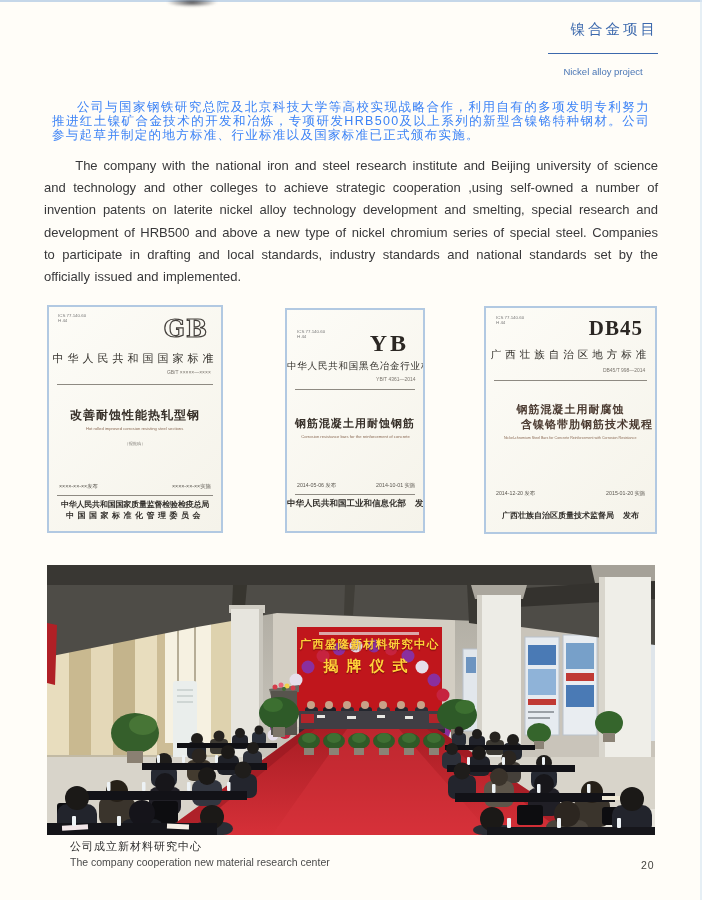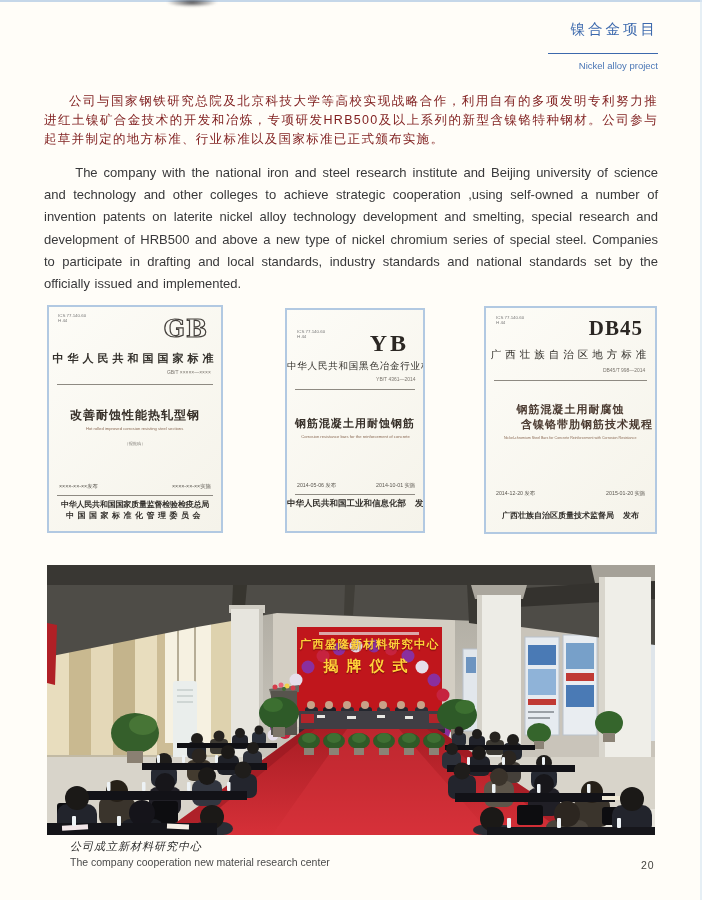--- a/index.html
+++ b/index.html
@@ -8,25 +8,25 @@
   .abs{position:absolute;}
   
   .top-line{left:0;top:0;width:702px;height:2px;background:#c5d7e9;}
   .right-line{right:0;top:0;width:2px;height:900px;background:#dce8f3;opacity:.7;}
   .top-smudge{left:166px;top:-2px;width:52px;height:9px;border-radius:50%;
     background:radial-gradient(ellipse at center,rgba(45,45,50,.85),rgba(45,45,50,0) 70%);filter:blur(1px);}
   
   .header{right:44px;top:20px;text-align:right;}
   .header .zh{display:inline-block;min-width:110px;color:#3c69ad;font-size:14.5px;
     letter-spacing:3px;padding-bottom:14px;border-bottom:1px solid #3c69ad;white-space:nowrap;}
-  .header .en{color:#4a76b5;font-size:9.5px;margin-top:6px;}
+  .header .en{color:#4a76b5;font-size:9.5px;margin-top:12px;text-align:center;}
   
   .body-text{left:44px;top:92px;width:614px;}
-  .p-zh{font-size:12.5px;line-height:19px;letter-spacing:1.3px;color:#7f1d1d;
-    text-align:justify;text-indent:2em;margin:0;}
+  .p-zh{font-size:12.5px;line-height:14px;letter-spacing:1.3px;color:#3b82f6;
+    text-align:justify;text-indent:2em;margin:8px;}
   .p-en{font-size:13px;line-height:22.2px;color:#38383a;text-align:justify;
     text-indent:2.4em;margin:13px 0 0 0;word-spacing:1px;}
   
   .cover{border:2px solid #b2c9e2;background:linear-gradient(135deg,#fdfcf7,#f5f3ea);
     box-sizing:border-box;overflow:hidden;}
   .cover *{position:absolute;}
   .cover1{left:47px;top:305px;width:176px;height:228px;}
   .cover2{left:285px;top:308px;width:140px;height:225px;}
   .cover3{left:484px;top:306px;width:173px;height:228px;}
   .code{color:#777;font-size:8px;line-height:8px;transform:scale(.55);transform-origin:0 0;white-space:nowrap;}
@@ -48,21 +48,21 @@
   .logo-serif{font-family:"Liberation Serif","DejaVu Serif",serif;font-weight:bold;color:#2b2723;}
   
   .photo{left:47px;top:565px;width:608px;height:270px;background:#737373;overflow:hidden;}
   .photo svg{position:absolute;left:0;top:0;}
   .banner-text{position:absolute;left:250px;top:72px;width:145px;text-align:center;
     color:#ffd23a;text-shadow:0 1px 1px rgba(80,0,0,.65);}
   .banner-text .l1{font-size:11.5px;font-weight:bold;letter-spacing:1.2px;white-space:nowrap;}
   .banner-text .l2{font-size:15px;font-weight:bold;letter-spacing:8px;margin-top:5px;white-space:nowrap;}
   
   .caption{left:70px;top:839px;}
-  .caption .zh{font-size:11px;color:#2b2b2b;letter-spacing:1px;font-style:italic;}
+  .caption .zh{font-size:11px;color:#2b2b2b;letter-spacing:1px;}
   .caption .en{font-size:10.5px;color:#4a4a4a;margin-top:2px;}
   .pagenum{left:641px;top:859px;font-size:10.5px;color:#44433f;letter-spacing:1px;}
 </style>
 </head>
 <body>
 
 <div class="abs top-line"></div>
 <div class="abs right-line"></div>
 <div class="abs top-smudge"></div>
 
@@ -78,21 +78,21 @@
 
 <div class="abs cover cover1">
   <div class="code" style="left:9px;top:7px;">
     <span>ICS 77.140.60</span>
       <br>
       <span>H 44</span>
   </div>
   <svg style="right:8px;top:8px;" width="54" height="27" viewBox="0 0 54 27">
     <text x="27" y="22" text-anchor="middle" font-family="DejaVu Serif,serif" font-size="25" font-weight="bold" fill="none" stroke="#46423e" stroke-width="1.2" letter-spacing="1">GB</text>
   </svg>
-  <div class="org" style="top:44px;font-size:11px;letter-spacing:4px;font-weight:bold;">中华人民共和国国家标准</div>
+  <div class="org" style="top:44px;font-size:11px;letter-spacing:4px;">中华人民共和国国家标准</div>
   <div class="stdno" style="right:10px;top:63px;">GB/T ×××××—××××</div>
   <div class="rule" style="top:77px;"></div>
   <div class="c-title" style="top:100px;">改善耐蚀性能热轧型钢</div>
   <div class="c-center" style="top:119px;">
       <span class="t-tiny sub-en">Hot rolled improved corrosion resisting steel sections</span>
     </div>
   <div class="c-center" style="top:134px;">
       <span class="t-tiny draft">（报批稿）</span>
     </div>
   <div class="dates" style="top:176px;">

